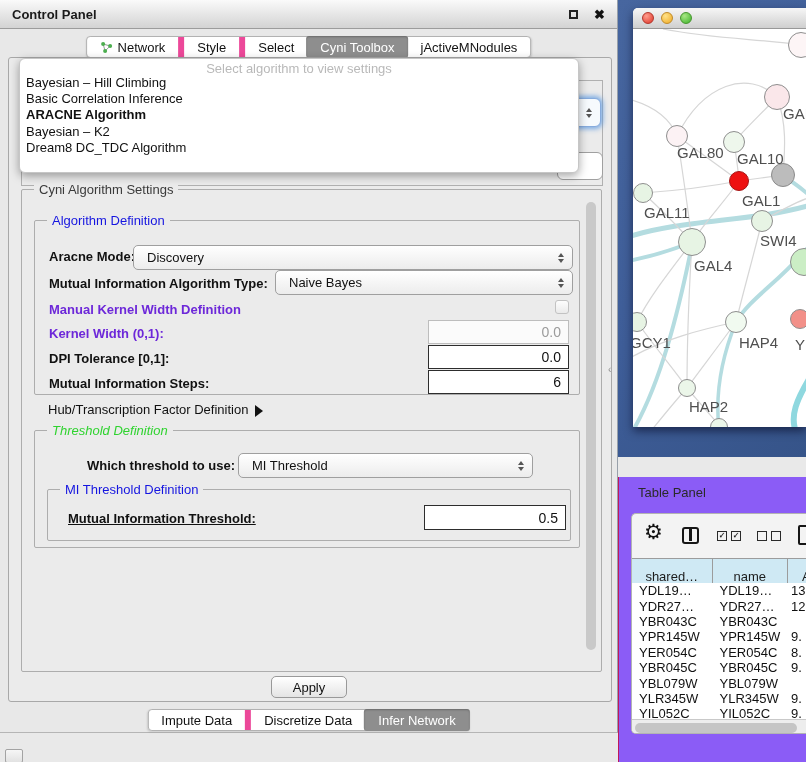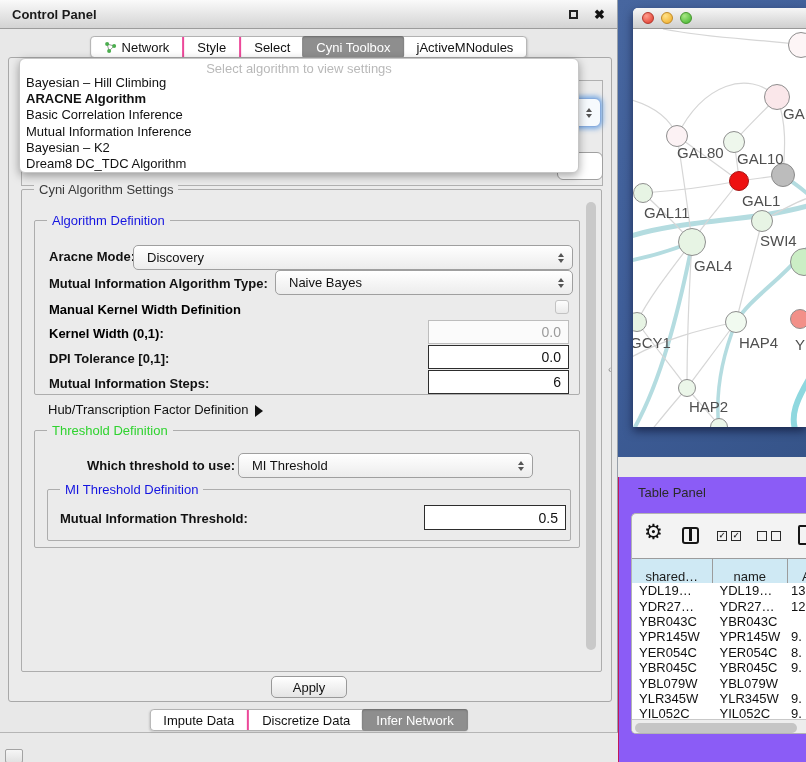--- a/index.html
+++ b/index.html
@@ -20,21 +20,21 @@
   .float-icon { margin-left:auto; width:9px; height:9px; border:2px solid #222; margin-right:16px; }
   .close-icon { font-size:13px; font-weight:bold; color:#111; line-height:1; }
 
   
   .tabstrip { position:absolute; left:50%; transform:translateX(-50%); display:flex;
     background:#fff; border:1px solid #b2b2b2; border-radius:4px; height:22px;
     box-shadow:0 1px 2px rgba(0,0,0,.12); }
   .tabstrip.top { top:36px; }
   .tabstrip.bottom { top:709px; }
   .tab { display:flex; align-items:center; gap:5px; padding:0 13px; font-size:13px;
-    color:#111; border-left:2px solid #ec4899; white-space:nowrap; }
+    color:#111; border-left:6px solid #ec4899; white-space:nowrap; }
   .tab:first-child { border-left:none; }
   .tab.selected { background:#8e8e8e; color:#fff; border-radius:3px; margin:-1px;
     border-left:none; padding:0 14px; box-shadow:inset 0 1px 2px rgba(0,0,0,.25); }
   .tab.selected + .tab { border-left:none; }
 
   
   .cp-content { position:absolute; left:8px; top:57px; width:604px; height:645px;
     background:#ebebeb; border:1px solid #a8a8a8; border-radius:3px; }
 
   
@@ -52,24 +52,24 @@
     box-shadow:0 3px 10px rgba(0,0,0,.35); z-index:40; overflow:hidden; }
   .dd-prompt { text-align:center; color:#b9b9b9; font-size:13px; height:16px; padding-top:2px; }
   .dd-item { font-size:13px; color:#111; line-height:16.2px; padding-left:6px; white-space:nowrap; }
   .dd-item.bold { font-weight:bold; }
 
   
   .group { position:absolute; border:1px solid #adadad; border-radius:2px; }
   .gtitle { position:absolute; top:-8px; left:12px; background:#ebebeb; padding:0 5px;
     font-size:13px; color:#3a3a3a; white-space:nowrap; }
   .gtitle.blue { color:#1515e0; }
-  .gtitle.green { color:#2fd32f; }
+  .gtitle.green { color:#2fd32f;font-style:italic; }
 
   .lbl { position:absolute; font-size:13px; font-weight:bold; color:#111; white-space:nowrap; }
-  .lbl.disabled { color:#000000; }
+  .lbl.disabled { color:#6d28d9; }
   .lbl.plain { font-weight:normal; }
 
   
   .combo { position:absolute; background:linear-gradient(#ffffff,#ececec);
     border:1px solid #9f9f9f; border-radius:5px; display:flex; align-items:center;
     padding:0 24px 0 13px; font-size:13px; color:#111; }
   .arrows { position:absolute; right:8px; top:50%; transform:translateY(-50%);
     display:flex; flex-direction:column; gap:2px; }
   .tri-up { width:0; height:0; border-left:3.5px solid transparent; border-right:3.5px solid transparent; border-bottom:4.5px solid #555; }
   .tri-dn { width:0; height:0; border-left:3.5px solid transparent; border-right:3.5px solid transparent; border-top:4.5px solid #555; }
@@ -199,23 +199,22 @@
         <span class="arrows">
             <span class="tri-up"></span>
             <span class="tri-dn"></span>
           </span>
       </div>
       <div class="combo-frag2"></div>
 
       <div class="dropdown" id="algo-dropdown">
         <div class="dd-prompt">Select algorithm to view settings</div>
       <div class="dd-item">Bayesian – Hill Climbing</div>
+          <div class="dd-item">Basic Correlation Inference</div>
           <div class="dd-item bold">ARACNE Algorithm</div>
-          <div class="dd-item">Basic Correlation Inference</div>
-          <div class="dd-item">Mutual Information Inference</div>
           <div class="dd-item">Bayesian – K2</div>
           <div class="dd-item">Dream8 DC_TDC Algorithm</div>
         </div>
 
       <div class="group" style="left:12px; top:131px; width:581px; height:483px;padding-left:12px;">
         <span class="gtitle">Cyni Algorithm Settings</span>
         <div class="vscroll-settings"></div>
 
         <div class="group" style="left:12px; top:30px; width:546px; height:175px;">
           <span class="gtitle blue">Algorithm Definition</span>
@@ -268,21 +267,21 @@
           <div class="combo" style="left:203px; top:22px; width:295px; height:25px;">
             <span>MI Threshold</span>
             <span class="arrows">
                 <span class="tri-up"></span>
                 <span class="tri-dn"></span>
               </span>
           </div>
 
           <div class="group" style="left:12px; top:58px; width:524px; height:52px;">
             <span class="gtitle blue">MI Threshold Definition</span>
-            <span class="lbl" style="left:12px; top:21px;">Mutual Information Threshold:</span>
+            <span class="lbl" style="left:20px; top:21px;text-decoration:underline;">Mutual Information Threshold:</span>
             <div class="tfield" style="left:376px; top:15px; width:142px; height:25px;">
               <span>0.5</span>
             </div>
           </div>
         </div>
 
 
       </div>
 
       <div class="apply-btn">

